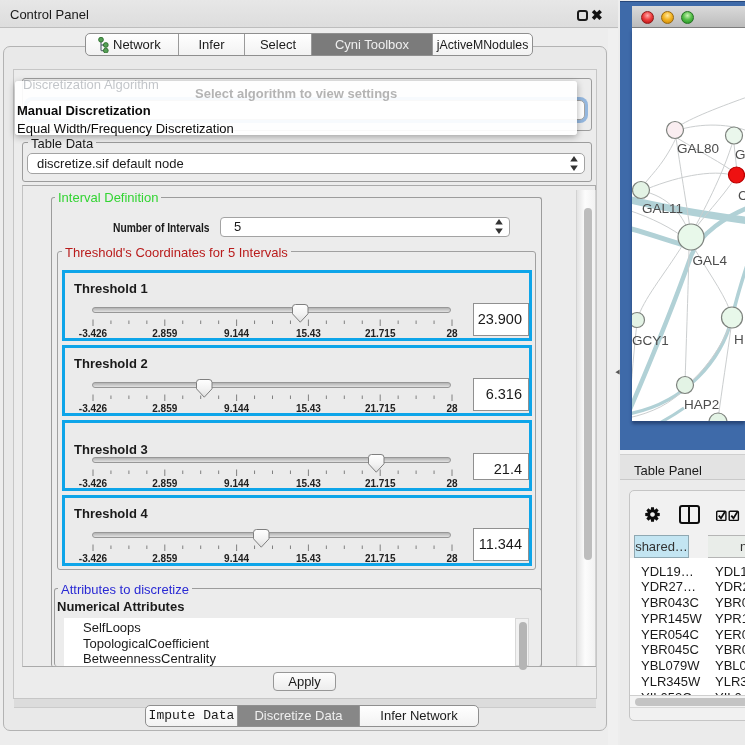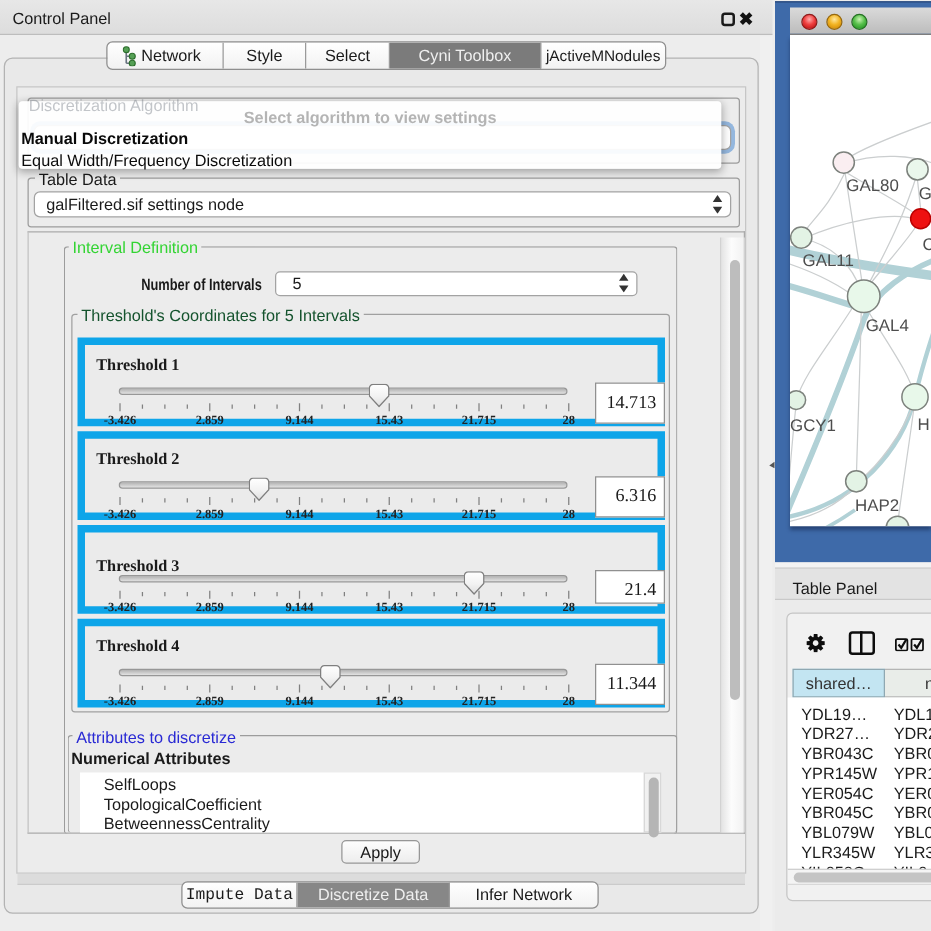--- a/index.html
+++ b/index.html
@@ -9,21 +9,21 @@
 .abs { position:absolute; }
 .seg { display:flex; position:absolute; background:linear-gradient(#ffffff,#f2f2f2); border:1px solid #8f8f8f; border-radius:5px; overflow:hidden; }
 .seg > div { font-size:13px; line-height:20px; padding:0 12px; border-right:1px solid #9a9a9a; white-space:nowrap; display:flex; align-items:center; }
 .seg > div:last-child { border-right:none; }
 .seg > div.sel { background:#7b7b7b; color:#efefef; }
 .group { position:absolute; border:1px solid #9c9c9c; border-radius:3px; }
 .glabel { position:absolute; font-size:13px; background:#ececec; padding:0 3px; white-space:nowrap; }
 .combo { position:absolute; background:#fff; border:1px solid #a3a3a3; border-radius:4px; font-size:13px; display:flex; align-items:center; }
 .combo .txt { padding-left:9px; }
 .combo svg.ar { position:absolute; right:6px; top:50%; margin-top:-7.5px; }
-.tbox { position:absolute; background:#ebebeb; border:6px solid #0ea5e9;font-family:Liberation Serif, serif; }
+.tbox { position:absolute; background:#ebebeb; border:3px solid #0ea5e9; }
 .tbox .tt { position:absolute; left:9px; top:7px; font-weight:bold; font-size:13px; }
 .valbox { position:absolute; background:#fff; border:1px solid #909090; font-size:14.5px; text-align:right; padding-right:6px; }
 .ticklbl { position:absolute; font-size:10px; font-weight:bold; color:#222; transform:translateX(-50%); white-space:nowrap; }
 </style>
 </head>
 <body>
 <div id="app">
 
 <div class="abs" style="left:0;top:0;width:618px;height:745px;background:#ededed;"></div>
 <div class="abs" style="left:0;top:0;width:618px;height:28px;background:linear-gradient(#e7e7e7,#dddddd);border-bottom:1px solid #bdbdbd;"></div>
@@ -39,33 +39,33 @@
 
 <div class="seg" style="left:85px;top:33px;height:23px;">
   <div style="width:93px;"><svg width="11" height="16" viewBox="0 0 11 16" style="margin-right:4px;">
           <line x1="3" y1="3" x2="3" y2="13.6" stroke="#68737f" stroke-width="1.3"></line>
           <line x1="3" y1="8" x2="7.6" y2="8" stroke="#68737f" stroke-width="1.3"></line>
           <line x1="3" y1="13.6" x2="7.6" y2="13.6" stroke="#68737f" stroke-width="1.3"></line>
           <circle cx="3" cy="2.7" r="2.4" fill="#55a055" stroke="#2d6e2d" stroke-width="0.9"></circle>
           <circle cx="7.8" cy="8" r="2.4" fill="#55a055" stroke="#2d6e2d" stroke-width="0.9"></circle>
           <circle cx="7.8" cy="13.6" r="2.4" fill="#55a055" stroke="#2d6e2d" stroke-width="0.9"></circle>
         </svg>Network</div>
-  <div style="width:66px;justify-content:center;">Style</div>
+  <div style="width:66px;justify-content:center;">Infer</div>
   <div style="width:67px;justify-content:center;">Select</div>
   <div class="sel" style="width:121px;justify-content:center;">Cyni Toolbox</div>
   <div style="width:99px;justify-content:center;padding:0 2px;font-size:12.3px;">jActiveMNodules</div>
 </div>
 
 <div class="group" style="left:22px;top:78px;width:570px;height:53px;"></div>
 <div class="combo" style="left:27px;top:100px;width:558px;height:20px;border-radius:5px;box-shadow:0 0 0 3px rgba(102,155,214,.66);"></div>
 
 <div class="group" style="left:22px;top:142px;width:570px;height:40px;"></div>
 <div class="glabel" style="left:28px;top:135.5px;">Table Data</div>
 <div class="combo" style="left:27px;top:153px;width:558px;height:21px;border-radius:5px;">
-  <span class="txt">galFiltered.sif settings node</span>
+  <span class="txt">discretize.sif default node</span>
   <svg class="ar" width="8" height="15" viewBox="0 0 8 15">
         <path d="M4 0 L7.8 5.6 H0.2 Z" fill="#333"></path>
         <path d="M4 15 L7.8 9.4 H0.2 Z" fill="#333"></path>
       </svg>
 </div>
 
 <div class="abs" style="left:21.5px;top:185px;width:574.5px;height:481.5px;border:1px solid #aaaaaa;border-left-color:#c2c2c2;"></div>
 
 <div class="group" style="left:51px;top:196.5px;width:491px;height:470px;border-bottom:none;"></div>
 <div class="glabel" style="left:55px;top:190px;color:#33d433;">Interval Definition</div>
@@ -73,21 +73,21 @@
 <div class="abs" style="left:113px;top:219.5px;font-size:13px;font-weight:bold;transform:scaleX(0.79);transform-origin:0 0;white-space:nowrap;">Number of Intervals</div>
 <div class="combo" style="left:220px;top:216.5px;width:290px;height:20px;">
   <span class="txt" style="padding-left:13px;">5</span>
   <svg class="ar" width="8" height="15" viewBox="0 0 8 15">
         <path d="M4 0 L7.8 5.6 H0.2 Z" fill="#333"></path>
         <path d="M4 15 L7.8 9.4 H0.2 Z" fill="#333"></path>
       </svg>
 </div>
 
 <div class="group" style="left:57px;top:251px;width:479px;height:319px;border-color:#a0a0a0;"></div>
-<div class="glabel" style="left:62px;top:245px;color:#14532d;">Threshold's Coordinates for 5 Intervals</div>
+<div class="glabel" style="left:62px;top:245px;color:#b91c1c;">Threshold's Coordinates for 5 Intervals</div>
 
 <div id="thresholds">
       <div class="tbox" style="left:62px;top:270px;width:470px;height:71px;">
         <div class="tt" style="top:8px;">Threshold 1</div>
         <div style="position:absolute;left:27px;top:34px;width:359px;height:6px;background:linear-gradient(#b2b2b2,#e2e2e2);border:1px solid #979797;border-radius:3px;"></div>
         <svg style="position:absolute;left:27px;top:46px;" width="361" height="12" viewBox="0 0 361 12">
           <line x1="1" y1="0.5" x2="1" y2="7" stroke="#808080" stroke-width="1"></line>
           <line x1="18.95" y1="1.5" x2="18.95" y2="5" stroke="#808080" stroke-width="1"></line>
           <line x1="36.9" y1="1.5" x2="36.9" y2="5" stroke="#808080" stroke-width="1"></line>
           <line x1="54.85" y1="1.5" x2="54.85" y2="5" stroke="#808080" stroke-width="1"></line>
@@ -118,21 +118,21 @@
         <svg style="position:absolute;left:226.96480000000003px;top:31px;" width="17" height="19" viewBox="0 0 17 19">
           <defs>
             <linearGradient id="tg0" x1="0" y1="0" x2="0" y2="1">
               <stop offset="0" stop-color="#ffffff"></stop>
               <stop offset="0.55" stop-color="#f2f2f2"></stop>
               <stop offset="1" stop-color="#dedede"></stop>
             </linearGradient>
           </defs>
           <path d="M3.5 0.5 H13 A3 3 0 0 1 16 3.5 V9.8 L8.25 18.2 L0.5 9.8 V3.5 A3 3 0 0 1 3.5 0.5 Z" fill="url(#tg0)" stroke="#7f7f7f" stroke-width="1"></path>
         </svg>
-        <div class="valbox" style="left:408px;top:30px;width:56px;height:33px;line-height:31px;">14.713</div>
+        <div class="valbox" style="left:408px;top:30px;width:56px;height:33px;line-height:31px;">23.900</div>
       </div>
       <div class="tbox" style="left:62px;top:345px;width:470px;height:71px;">
         <div class="tt" style="top:8px;">Threshold 2</div>
         <div style="position:absolute;left:27px;top:34px;width:359px;height:6px;background:linear-gradient(#b2b2b2,#e2e2e2);border:1px solid #979797;border-radius:3px;"></div>
         <svg style="position:absolute;left:27px;top:46px;" width="361" height="12" viewBox="0 0 361 12">
           <line x1="1" y1="0.5" x2="1" y2="7" stroke="#808080" stroke-width="1"></line>
           <line x1="18.95" y1="1.5" x2="18.95" y2="5" stroke="#808080" stroke-width="1"></line>
           <line x1="36.9" y1="1.5" x2="36.9" y2="5" stroke="#808080" stroke-width="1"></line>
           <line x1="54.85" y1="1.5" x2="54.85" y2="5" stroke="#808080" stroke-width="1"></line>
           <line x1="72.8" y1="0.5" x2="72.8" y2="7" stroke="#808080" stroke-width="1"></line>
@@ -357,21 +357,21 @@
   <div class="abs" style="left:58px;top:14px;width:2.4px;height:18.5px;background:#0d0d0d;"></div>
   <svg class="abs" style="left:86px;top:18.5px;" width="24" height="11" viewBox="0 0 24 11">
         <g fill="none" stroke="#0d0d0d" stroke-width="1.4">
           <rect x="0.7" y="1.2" width="9.2" height="9.2" rx="1"></rect>
           <rect x="13.2" y="1.2" width="9.2" height="9.2" rx="1"></rect>
         </g>
         <path d="M2.8 5.6l2.2 2.6 4-6.6" stroke="#0d0d0d" stroke-width="1.8" fill="none"></path>
         <path d="M15.3 5.6l2.2 2.6 4-6.6" stroke="#0d0d0d" stroke-width="1.8" fill="none"></path>
       </svg>
 
-  <div class="abs" style="left:4px;top:44px;width:74px;height:23px;background:#c3e5f2;border:1px solid #8fa8b2;font-size:13px;color:#333;text-align:center;line-height:22px;">shared…</div>
+  <div class="abs" style="left:4px;top:44px;width:55px;height:23px;background:#c3e5f2;border:1px solid #8fa8b2;font-size:13px;color:#333;text-align:center;line-height:22px;">shared…</div>
   <div class="abs" style="left:78px;top:44px;width:46px;height:23px;background:#e9ede9;border:1px solid #b5b5b5;border-left:none;font-size:13px;color:#333;padding-left:32px;line-height:22px;">n</div>
 
   <div class="abs" style="left:0;top:67px;width:124px;height:137px;background:#fff;"></div>
   <div class="abs" style="left:11px;top:72.5px;font-size:13px;line-height:15.8px;">YDL19…<br>YDR27…<br>YBR043C<br>YPR145W<br>YER054C<br>YBR045C<br>YBL079W<br>YLR345W<br>YIL052C</div>
   <div class="abs" style="left:85px;top:72.5px;font-size:13px;line-height:15.8px;">YDL1<br>YDR2<br>YBR0<br>YPR1<br>YER0<br>YBR0<br>YBL0<br>YLR3<br>YIL0</div>
 
   <div class="abs" style="left:0;top:203.5px;width:124px;height:13.5px;background:#f4f4f4;border-top:1px solid #cfcfcf;border-bottom:1px solid #d8d8d8;"></div>
   <div class="abs" style="left:5px;top:206.5px;width:119px;height:8px;background:#c4c4c4;border-radius:4px;"></div>
 </div>
 

